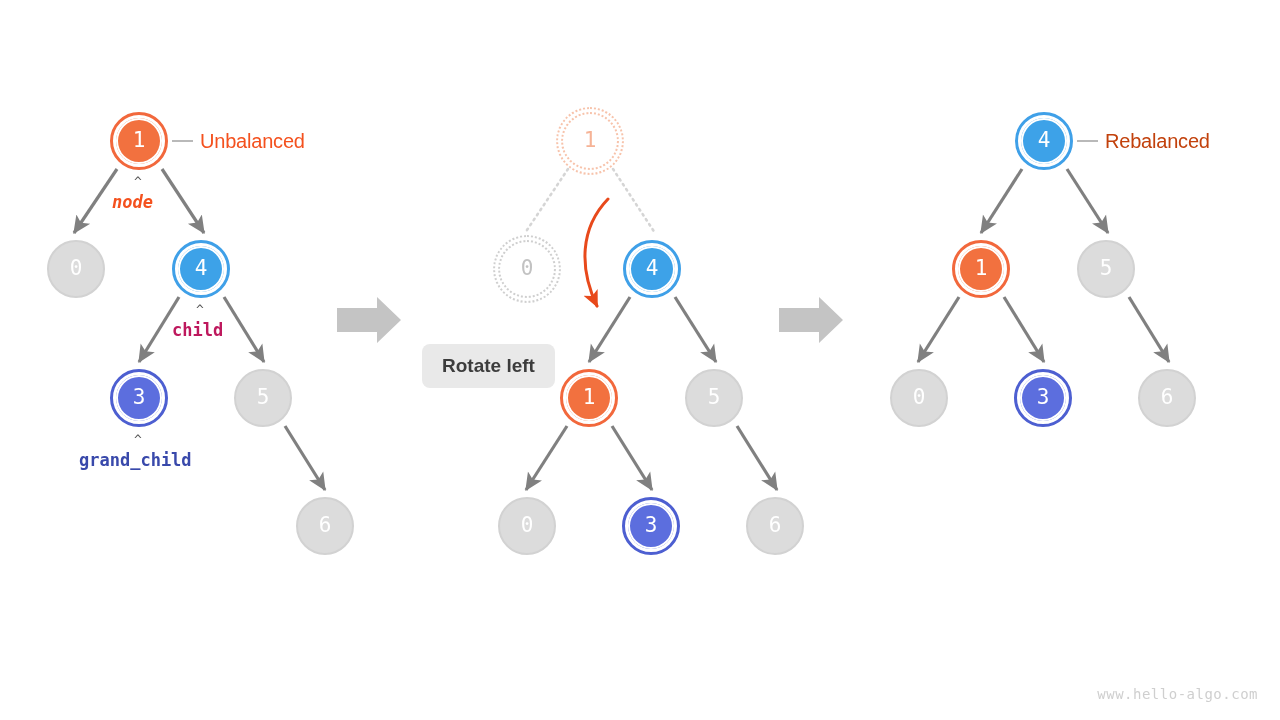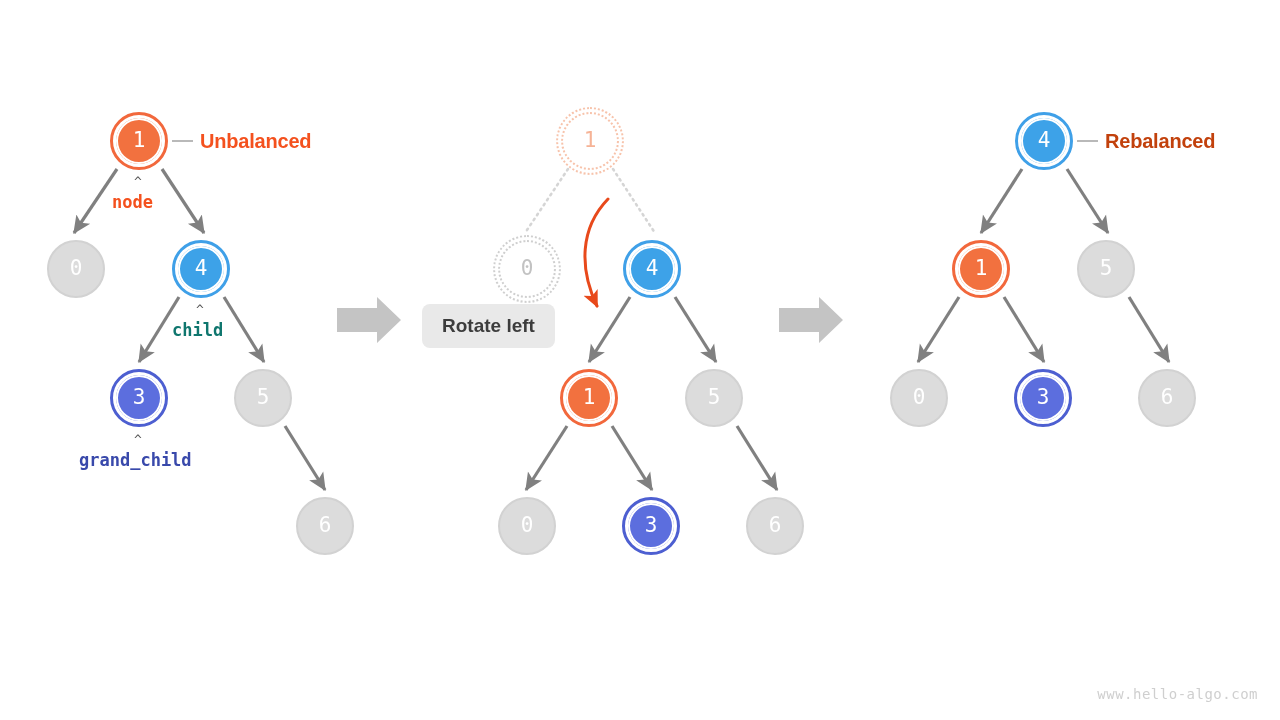--- a/index.html
+++ b/index.html
@@ -84,38 +84,38 @@
     left: -7px; top: -7px; right: -7px; bottom: -7px;
     border-radius: 50%;
     border: 2px dotted var(--gcol);
   }
   .node.ghost.g-orange { --gcol: #f7c3ab; --gtext: #f6b396; }
   .node.ghost.g-gray   { --gcol: #cfcfcf; --gtext: #c2c2c2; }
 
   
   .tag {
     position: absolute;
-    font-weight: bold;
+    font-weight: normal;
     white-space: nowrap;
     z-index: 6;
   }
   .tag.headline { font-size: 20px; letter-spacing: -0.2px; }
   .tag.unbalanced { color: #f4511e; }
   .tag.rebalanced { color: #c2410c; }
 
   .mono-tag {
     position: absolute;
     font-family: "DejaVu Sans Mono", "Liberation Mono", monospace;
     font-size: 17px;
     font-weight: bold;
     white-space: nowrap;
     z-index: 6;
   }
-  .mono-tag.c-orange { color: #f4511e; }
-  .mono-tag.c-blue   { color: #0f766e; }
+  .mono-tag.c-orange { color: #f4511e; font-style: italic; }
+  .mono-tag.c-blue   { color: #be185d; }
   .mono-tag.c-indigo { color: #3949ab; }
 
   .caret {
     position: absolute;
     font-family: "DejaVu Sans Mono", "Liberation Mono", monospace;
     font-size: 13px;
     color: #555555;
     z-index: 6;
   }
 
@@ -123,20 +123,21 @@
   .pill {
     position: absolute;
     background: #e9e9e9;
     border-radius: 8px;
     padding: 11px 20px;
     font-size: 19px;
     font-weight: bold;
     color: #3c3c3c;
     white-space: nowrap;
     z-index: 6;
+    margin-top: 40px;
   }
 
   .watermark {
     position: absolute;
     right: 22px;
     bottom: 18px;
     font-family: "DejaVu Sans Mono", "Liberation Mono", monospace;
     font-size: 14px;
     color: #cfcfcf;
     letter-spacing: 0.5px;

